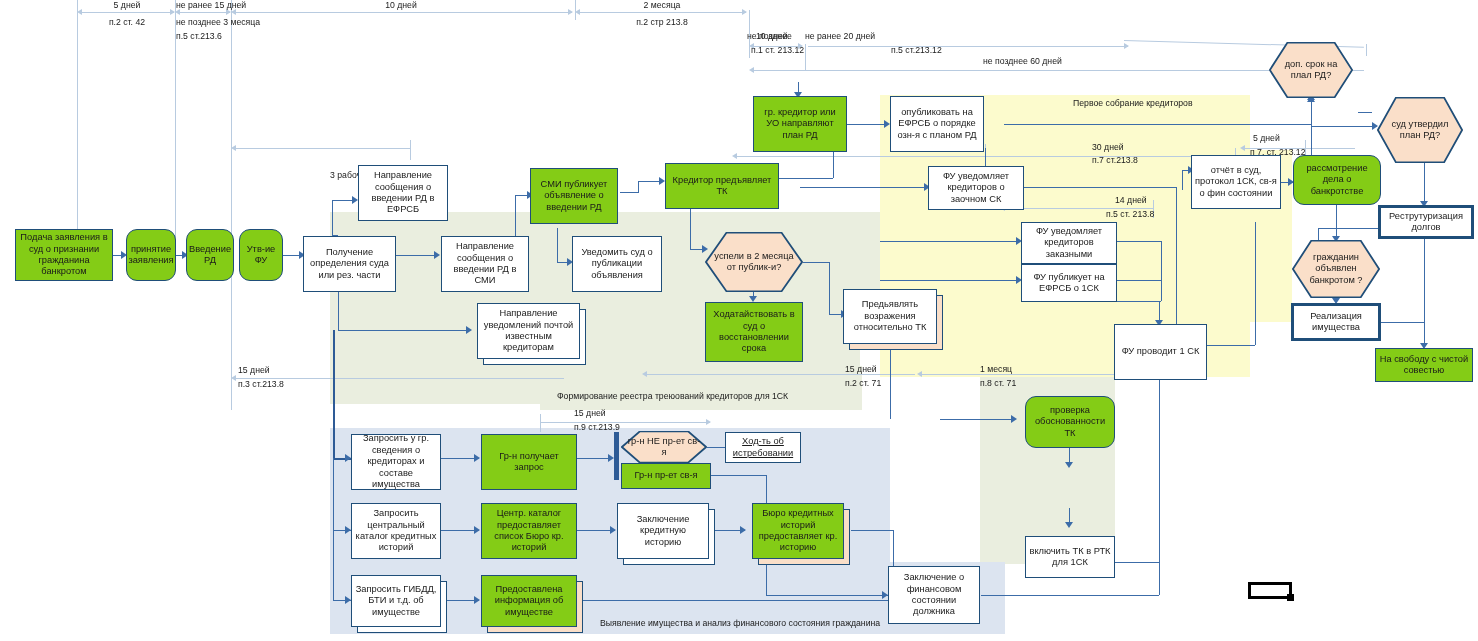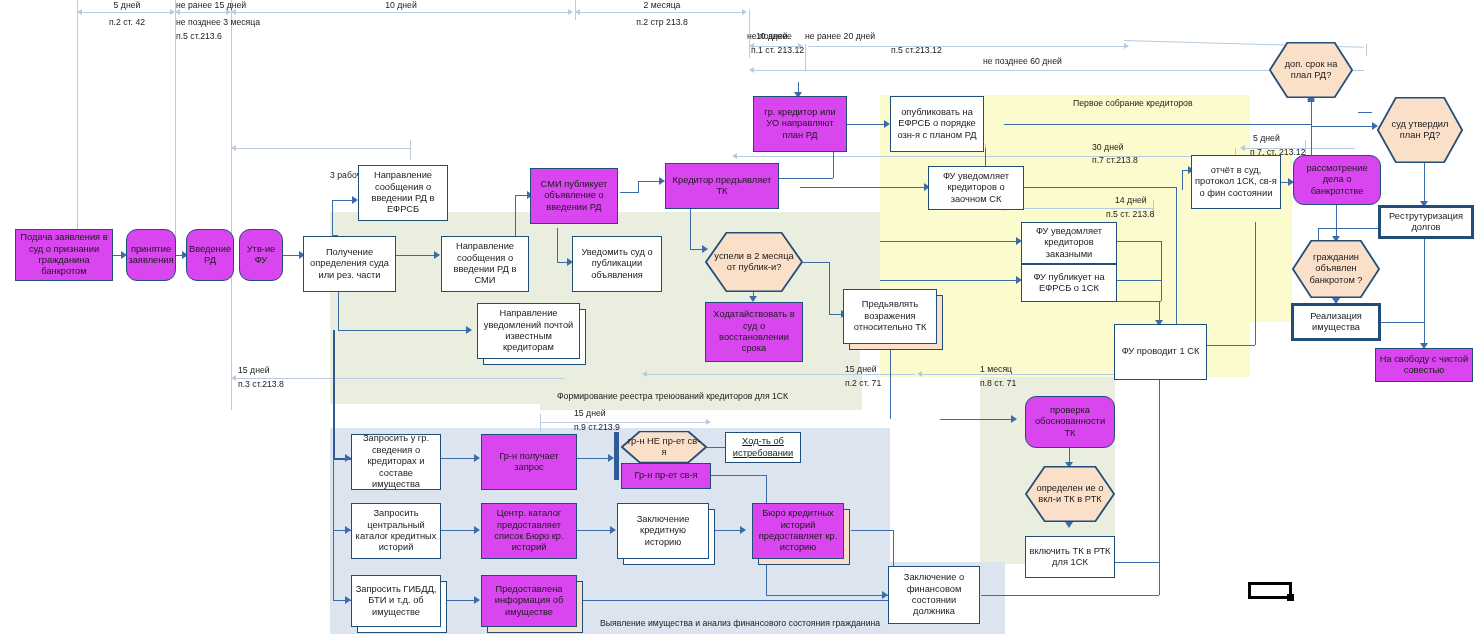--- a/index.html
+++ b/index.html
@@ -30,21 +30,21 @@
   .arw.d{border-top:6px solid #3c6ca8;border-left:4px solid transparent;border-right:4px solid transparent;}
   .arw.u{border-bottom:6px solid #3c6ca8;border-left:4px solid transparent;border-right:4px solid transparent;}
   .marw{position:absolute;width:0;height:0;}
   .marw.r{border-left:5px solid #b8cbe0;border-top:3px solid transparent;border-bottom:3px solid transparent;}
   .marw.l{border-right:5px solid #b8cbe0;border-top:3px solid transparent;border-bottom:3px solid transparent;}
 
   
   .node{position:absolute;box-sizing:border-box;display:flex;align-items:center;
         justify-content:center;text-align:center;font-size:9.3px;line-height:11.4px;
         color:#1a1a1a;padding:2px 3px;}
-  .n-peach{background:#d946ef;border:1.3px solid #1f4e79;}
+  .n-peach{background:#84cc16;border:1.3px solid #1f4e79;}
   .n-white{background:#ffffff;border:1.3px solid #1f4e79;}
   .n-round{border-radius:11px;}
   .n-bold{border:3px solid #1f4e79;background:#ffffff;}
   .stackwrap{position:absolute;}
   .stackwrap .node{position:absolute;left:0;top:0;width:100%;height:100%;}
   .stackwrap .shad{position:absolute;left:6px;top:6px;width:100%;height:100%;
         border:1.3px solid #1f4e79;box-sizing:border-box;}
 
   
   .hex{position:absolute;box-sizing:border-box;display:flex;align-items:center;
@@ -416,27 +416,20 @@
   <div class="node n-white" style="left:928px;top:166px;width:96px;height:44px;">ФУ уведомляет кредиторов о заочном СК</div>
 
   <div class="node n-white" style="left:1021px;top:222px;width:96px;height:42px;">ФУ уведомляет кредиторов заказными</div>
 
   <div class="node n-white" style="left:1021px;top:264px;width:96px;height:38px;">ФУ публикует на ЕФРСБ о 1СК</div>
 
   <div class="node n-white" style="left:1114px;top:324px;width:93px;height:56px;">ФУ проводит 1 СК</div>
 
   <div class="node n-peach n-round" style="left:1025px;top:396px;width:90px;height:52px;">проверка обоснованности ТК</div>
 
-  <div class="hex" style="left:1025px;top:466px;width:90px;height:56px;">
-    <div class="hexbg"></div>
-    <svg class="hexln" viewBox="0 0 100 100" preserveAspectRatio="none">
-      <polygon points="22,1 78,1 99,50 78,99 22,99 1,50" fill="none" stroke="#1f4e79" stroke-width="1.8" vector-effect="non-scaling-stroke"></polygon>
-    </svg>
-    <span class="hexlbl">определен ие о вкл-и ТК в РТК</span>
-  </div>
 
   <div class="node n-white" style="left:1025px;top:536px;width:90px;height:42px;">включить ТК в РТК для 1СК</div>
 
   <div class="node n-white" style="left:1191px;top:155px;width:90px;height:54px;">отчёт в суд, протокол 1СК, св-я о фин состоянии</div>
 
   <div class="node n-peach n-round" style="left:1293px;top:155px;width:88px;height:50px;">рассмотрение дела о банкротстве</div>
 
   <div class="hex" style="left:1269px;top:42px;width:84px;height:56px;">
     <div class="hexbg"></div>
     <svg class="hexln" viewBox="0 0 100 100" preserveAspectRatio="none">

